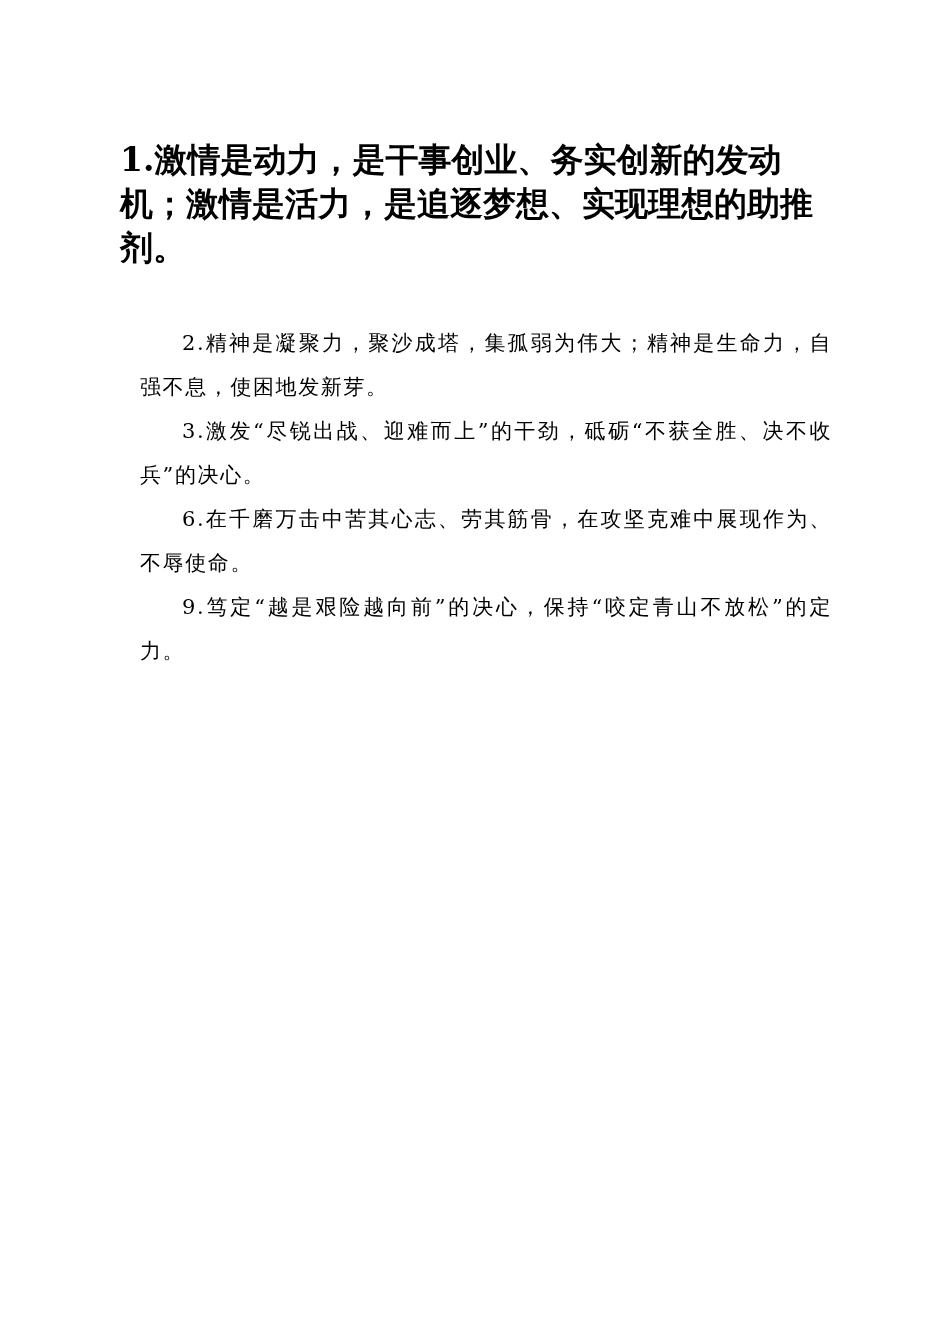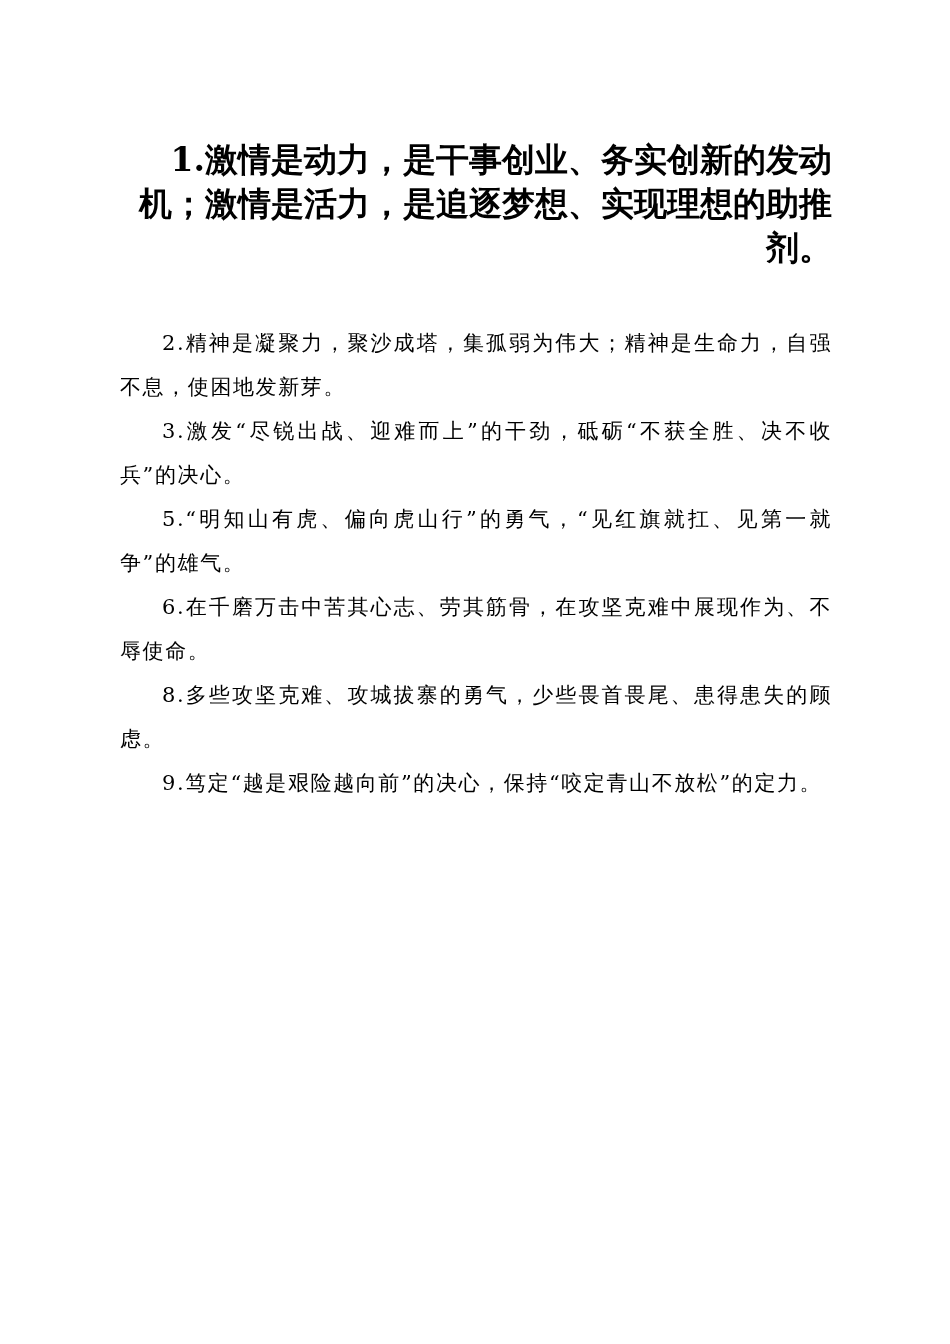--- a/index.html
+++ b/index.html
@@ -18,43 +18,42 @@
       position: absolute;
       left: 120px;
       top: 138px;
       width: 712px;
     }
     .title {
       font-family: "DejaVu Serif", "Liberation Serif", serif;
       font-weight: bold;
       font-size: 33px;
       line-height: 44px;
-      text-align: right;
+      text-align: left;
       margin: 0;
       letter-spacing: 0px;
     }
     .body {
       margin-top: 52px;
+      margin-left: 20px;
     }
     .para {
       font-family: "DejaVu Serif", "Liberation Serif", serif;
       font-size: 21px;
       line-height: 43.5px;
       text-indent: 42px;
       margin: 0 0 1px 0;
       text-align: justify;
       letter-spacing: 1.6px;
     }
   </style>
 </head>
 <body>
 
 <div class="page">
   <h1 class="title">1.激情是动力，是干事创业、务实创新的发动机；激情是活力，是追逐梦想、实现理想的助推剂。</h1>
   <div class="body">
     <p class="para">2.精神是凝聚力，聚沙成塔，集孤弱为伟大；精神是生命力，自强不息，使困地发新芽。</p>
     <p class="para">3.激发“尽锐出战、迎难而上”的干劲，砥砺“不获全胜、决不收兵”的决心。</p>
-    <p class="para">5.“明知山有虎、偏向虎山行”的勇气，“见红旗就扛、见第一就争”的雄气。</p>
     <p class="para">6.在千磨万击中苦其心志、劳其筋骨，在攻坚克难中展现作为、不辱使命。</p>
-    <p class="para">8.多些攻坚克难、攻城拔寨的勇气，少些畏首畏尾、患得患失的顾虑。</p>
     <p class="para">9.笃定“越是艰险越向前”的决心，保持“咬定青山不放松”的定力。</p>
   </div>
 </div>
 
 </body></html>

